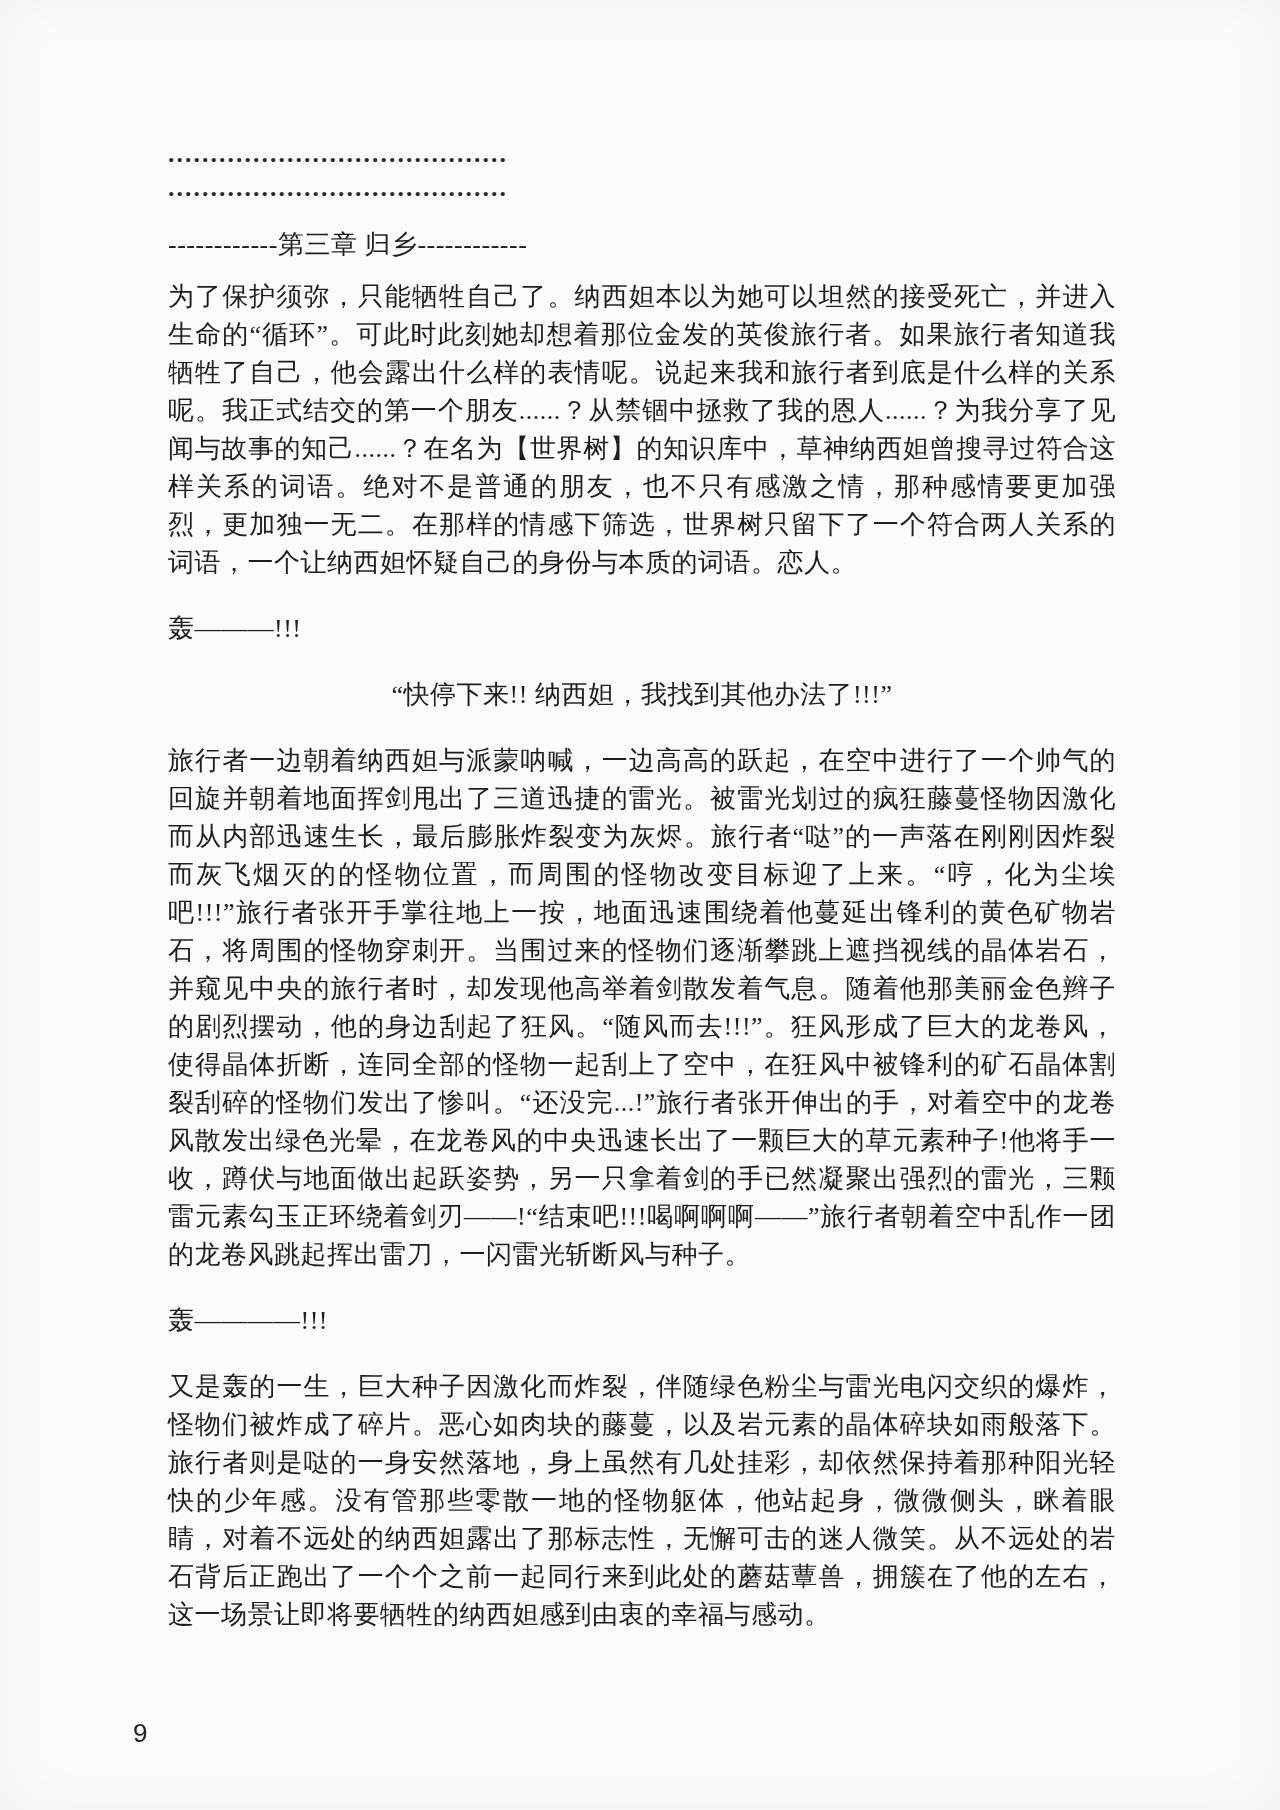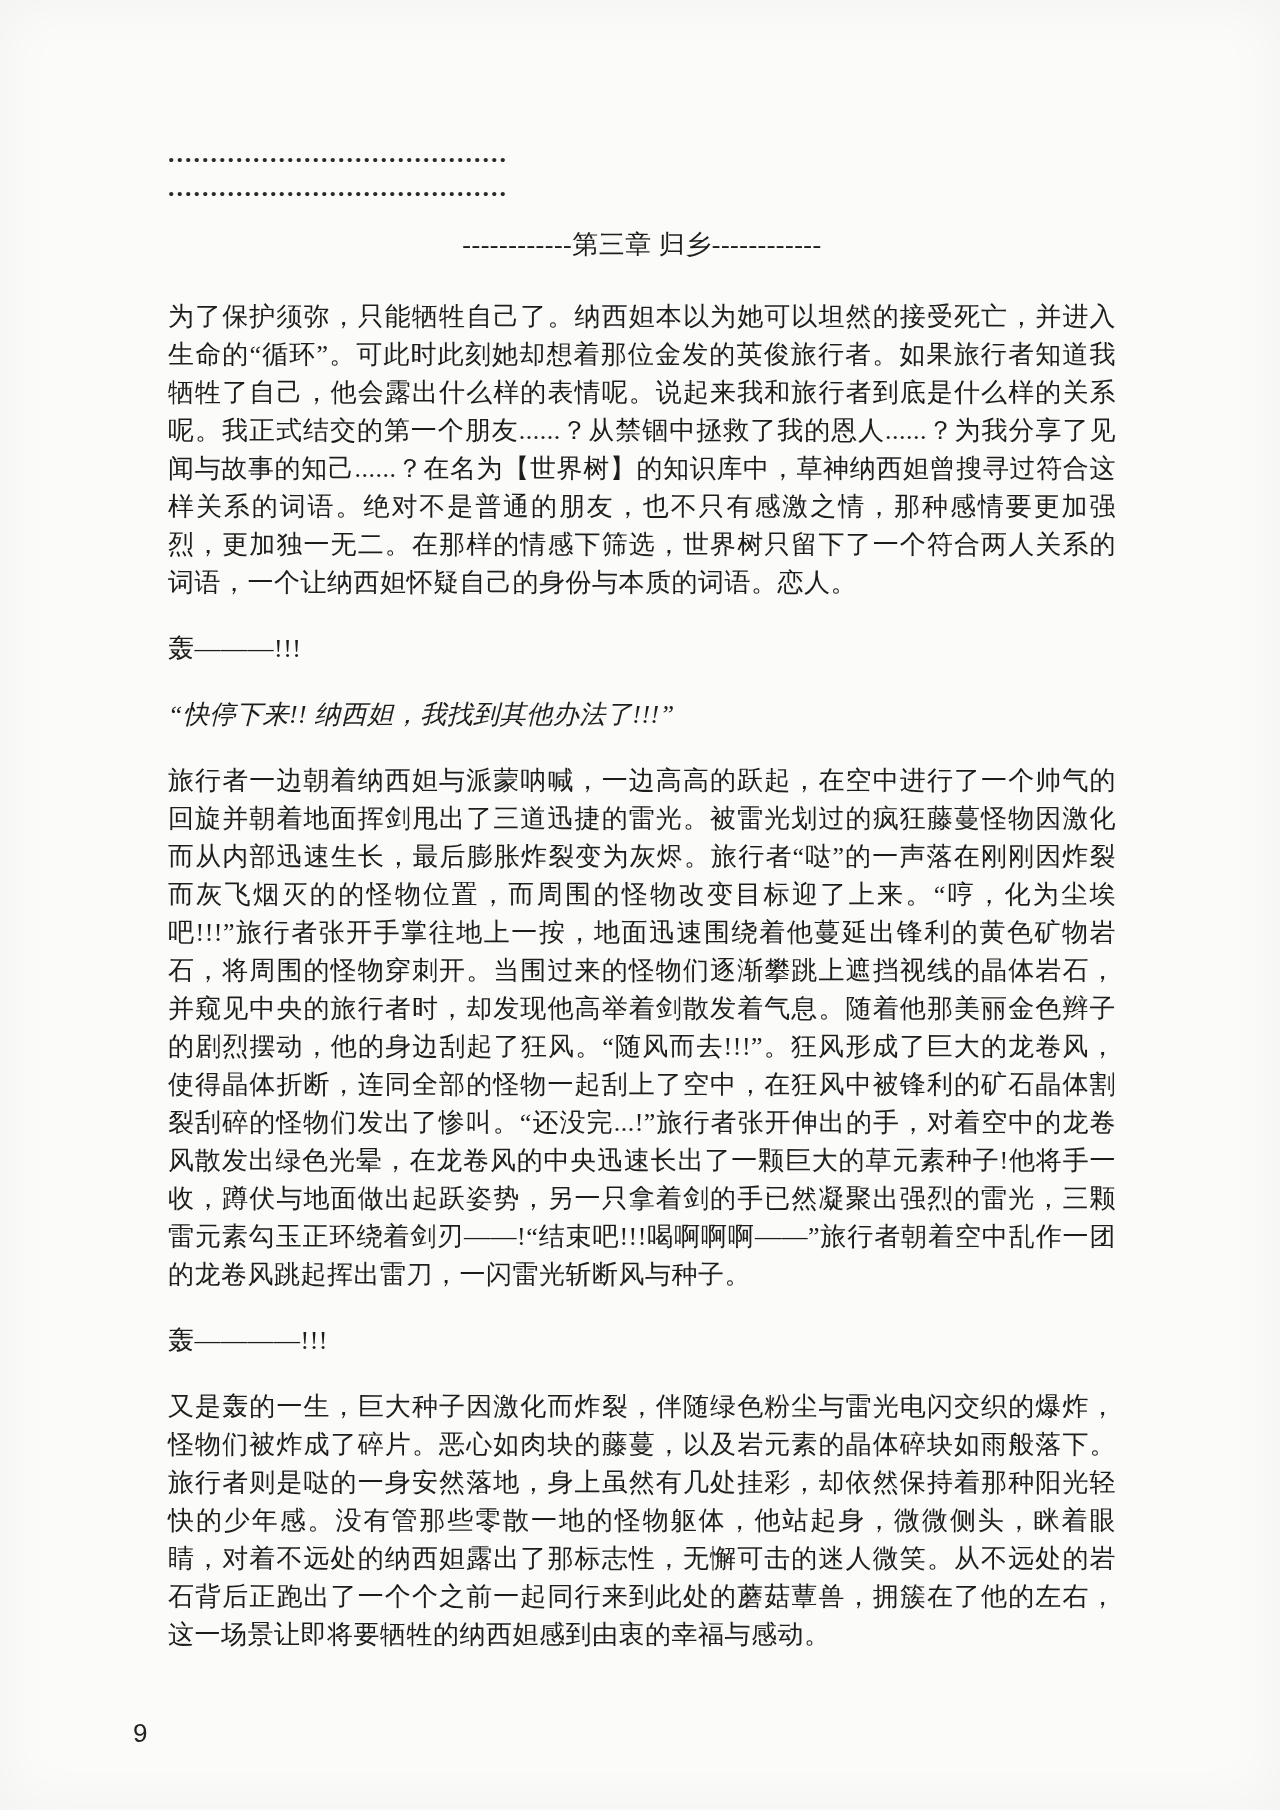--- a/index.html
+++ b/index.html
@@ -36,29 +36,28 @@
     line-height: 32px;
     letter-spacing: 2px;
     font-weight: bold;
     color: #2a2a2a;
     text-align: left;
   }
   p.dots.dots-last {
     margin-bottom: 22px;
   }
   p.heading {
-    margin-bottom: 34px;
-    text-align: center;
+    margin-bottom: 14px;
+    text-align: left;
   }
   p.sfx {
     text-align: left;
   }
   p.quote {
-    text-align: left;
-    font-style: italic;
+    text-align: center;
   }
   .page-number {
     position: absolute;
     left: 133px;
     top: 1718px;
     font-family: "Liberation Sans", "DejaVu Sans", sans-serif;
     font-size: 26px;
     color: #222222;
   }
 </style>

